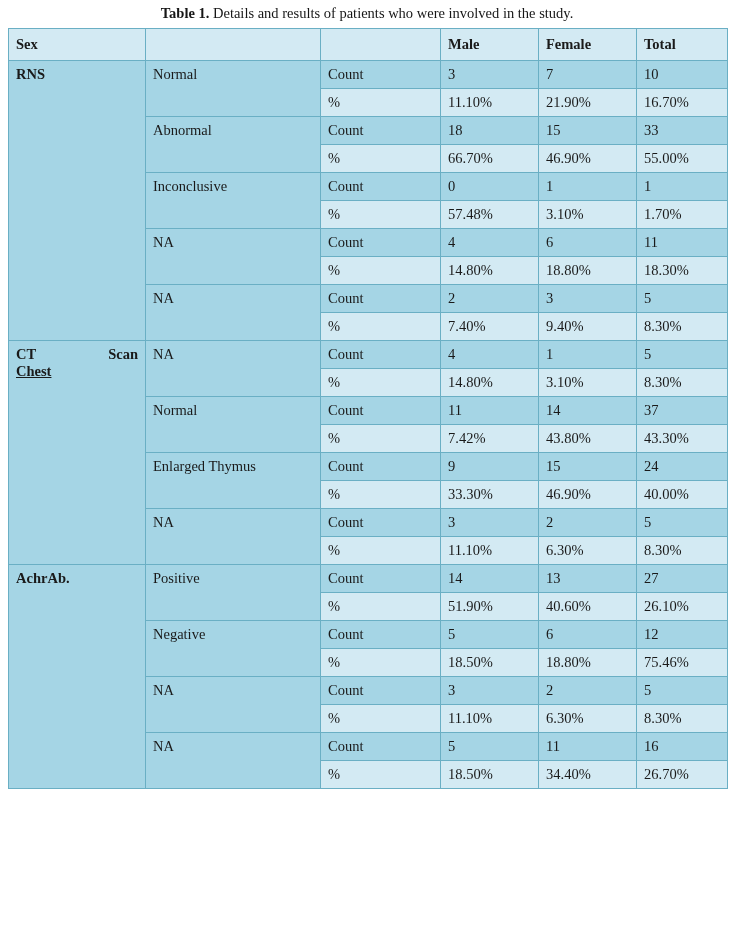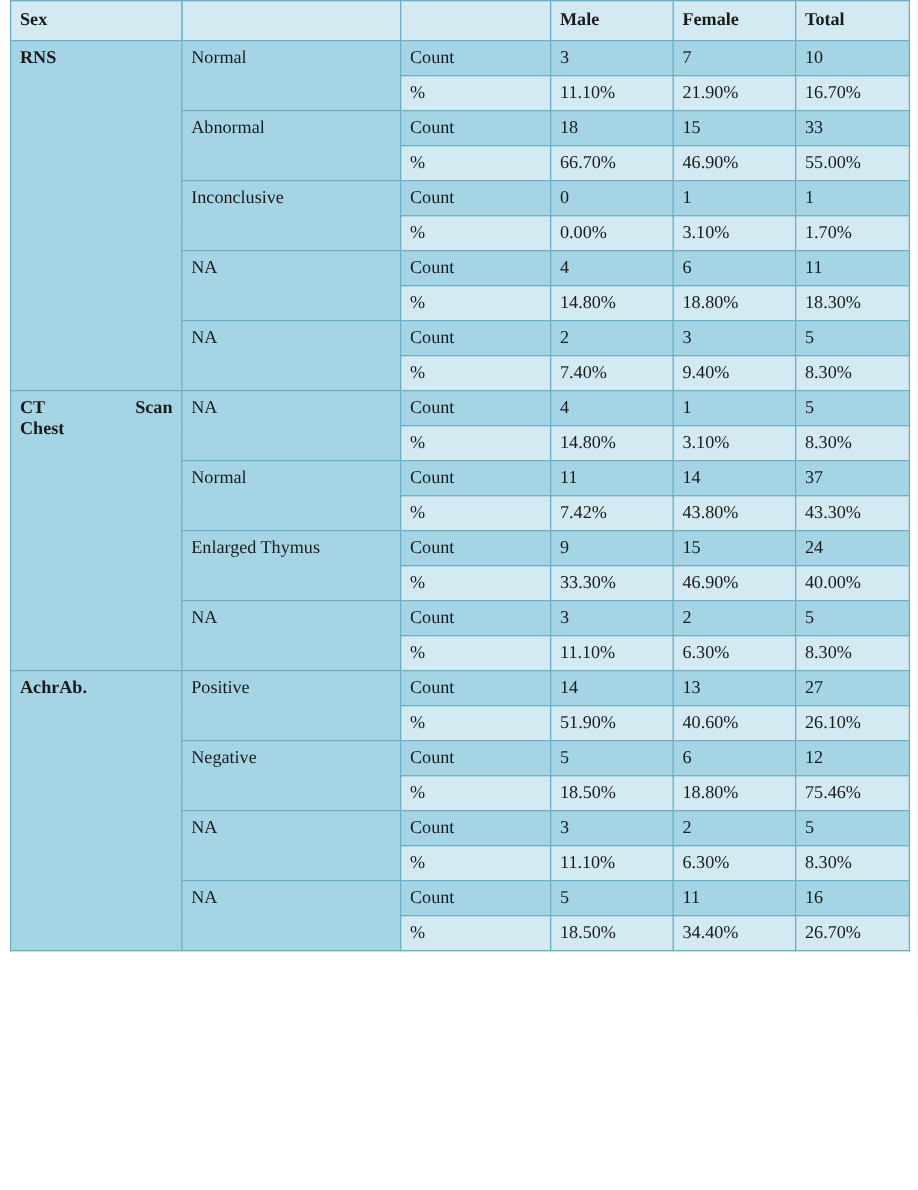--- a/index.html
+++ b/index.html
@@ -78,28 +78,32 @@
 
   .justify-cell {
     text-align: justify;
     text-align-last: justify;
     -moz-text-align-last: justify;
   }
   .justify-cell .line2 {
     display: block;
     text-align: left;
     text-align-last: left;
+    text-decoration: underline;
     -moz-text-align-last: left;
   }
 </style>
 </head>
 <body>
 
 <div class="page">
 
+  <div class="caption">
+    <span class="cap-label">Table 1.</span><span> Details and results of patients who were involved in the study.</span>
+  </div>
 
   <div class="table-wrap">
     <table class="data">
       <colgroup>
         <col class="c-group">
           <col class="c-cat">
           <col class="c-metric">
         <col class="c-male">
           <col class="c-female">
           <col class="c-total">
@@ -143,21 +147,21 @@
           </tr>
           <tr class="row-dark">
             <td class="cat-cell" rowspan="2">Inconclusive</td>
             <td>Count</td>
             <td>0</td>
             <td>1</td>
             <td>1</td>
           </tr>
           <tr class="row-light">
             <td>%</td>
-            <td>0.00%</td>
+            <td>57.48%</td>
             <td>3.10%</td>
             <td>1.70%</td>
           </tr>
           <tr class="row-dark">
             <td class="cat-cell" rowspan="2">NA</td>
             <td>Count</td>
             <td>4</td>
             <td>6</td>
             <td>11</td>
           </tr>

